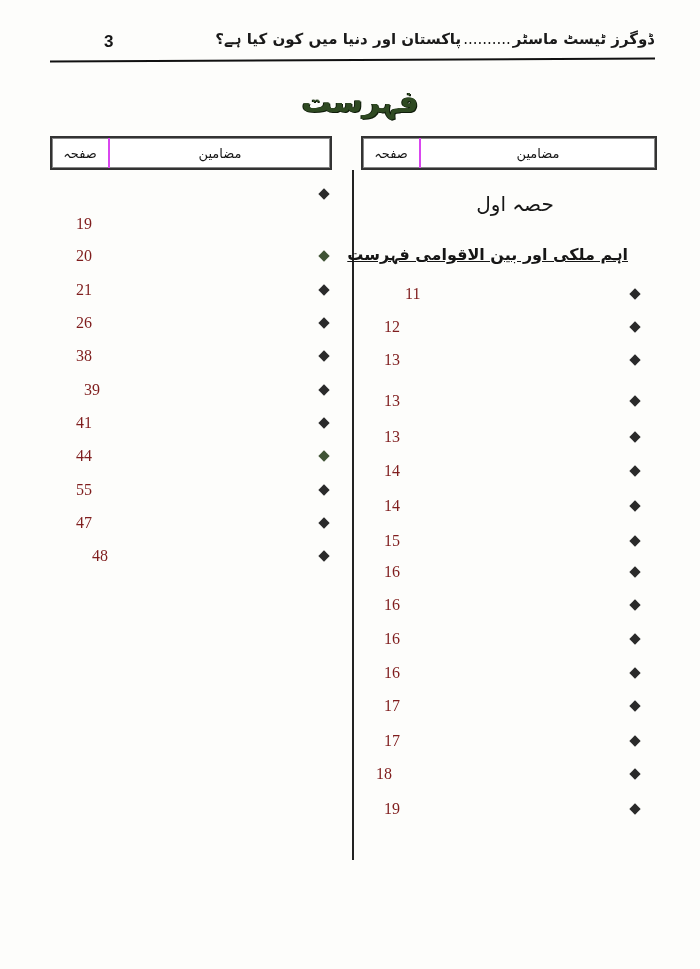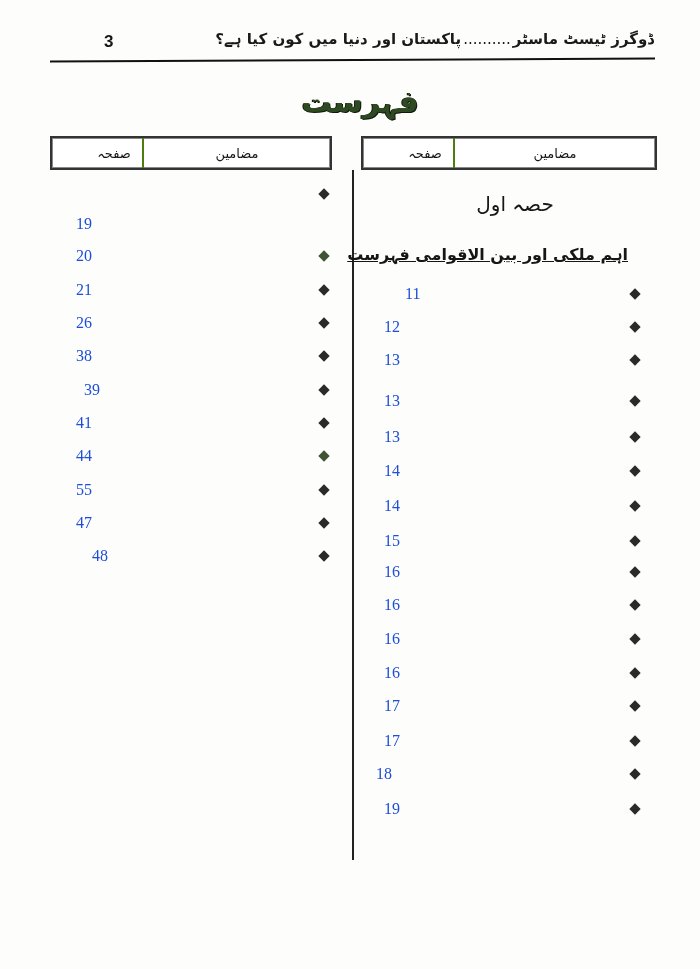--- a/index.html
+++ b/index.html
@@ -18,25 +18,25 @@
   .header-rule { position:absolute; top:59px; left:50px; width:605px; height:2px; background:#111; transform:rotate(-0.3deg); }
   .title {
     position:absolute; top:84px; left:290px; width:140px; text-align:center;
     font-size:30px; font-weight:bold; color:#2f4a22; direction:rtl;
     text-shadow:1px 1px 0 #0f1c0a, -1px 0 0 #0f1c0a;
   }
   .thead {
     position:absolute; height:30px; border:2px solid #333; box-shadow: inset 0 0 0 1px #888;
     display:flex; direction:ltr; background:#fff;
   }
-  .thead .c-page { width:56px; border-right:2px solid #4d7c0f; display:flex; align-items:center; justify-content:center; font-size:13px; direction:rtl;padding-left:34px; }
+  .thead .c-page { width:56px; border-right:2px solid #d946ef; display:flex; align-items:center; justify-content:center; font-size:13px; direction:rtl; }
   .thead .c-topic { flex:1; display:flex; align-items:center; justify-content:center; font-size:13px; direction:rtl; }
   .divider { position:absolute; left:352px; top:170px; width:2px; height:690px; background:#222; }
   .row { position:absolute; height:26px; display:flex; align-items:center; }
-  .row .num { position:absolute; font-family:"Liberation Serif", serif; font-size:16px; color:#1d4ed8; }
+  .row .num { position:absolute; font-family:"Liberation Serif", serif; font-size:16px; color:#7f1d1d; }
   .bullet { position:absolute; width:8px; height:8px; background:#2a2a2a; transform:rotate(45deg); }
   .bullet.green { background:#3f5335; }
   .sec-title { position:absolute; direction:rtl; white-space:nowrap; }
 </style>
 </head>
 <body>
 
 <div class="header-text">
   <span class="book">ڈوگرز ٹیسٹ ماسٹر</span><span class="dots">..........</span><span>پاکستان اور دنیا میں کون کیا ہے؟</span>
 </div>

